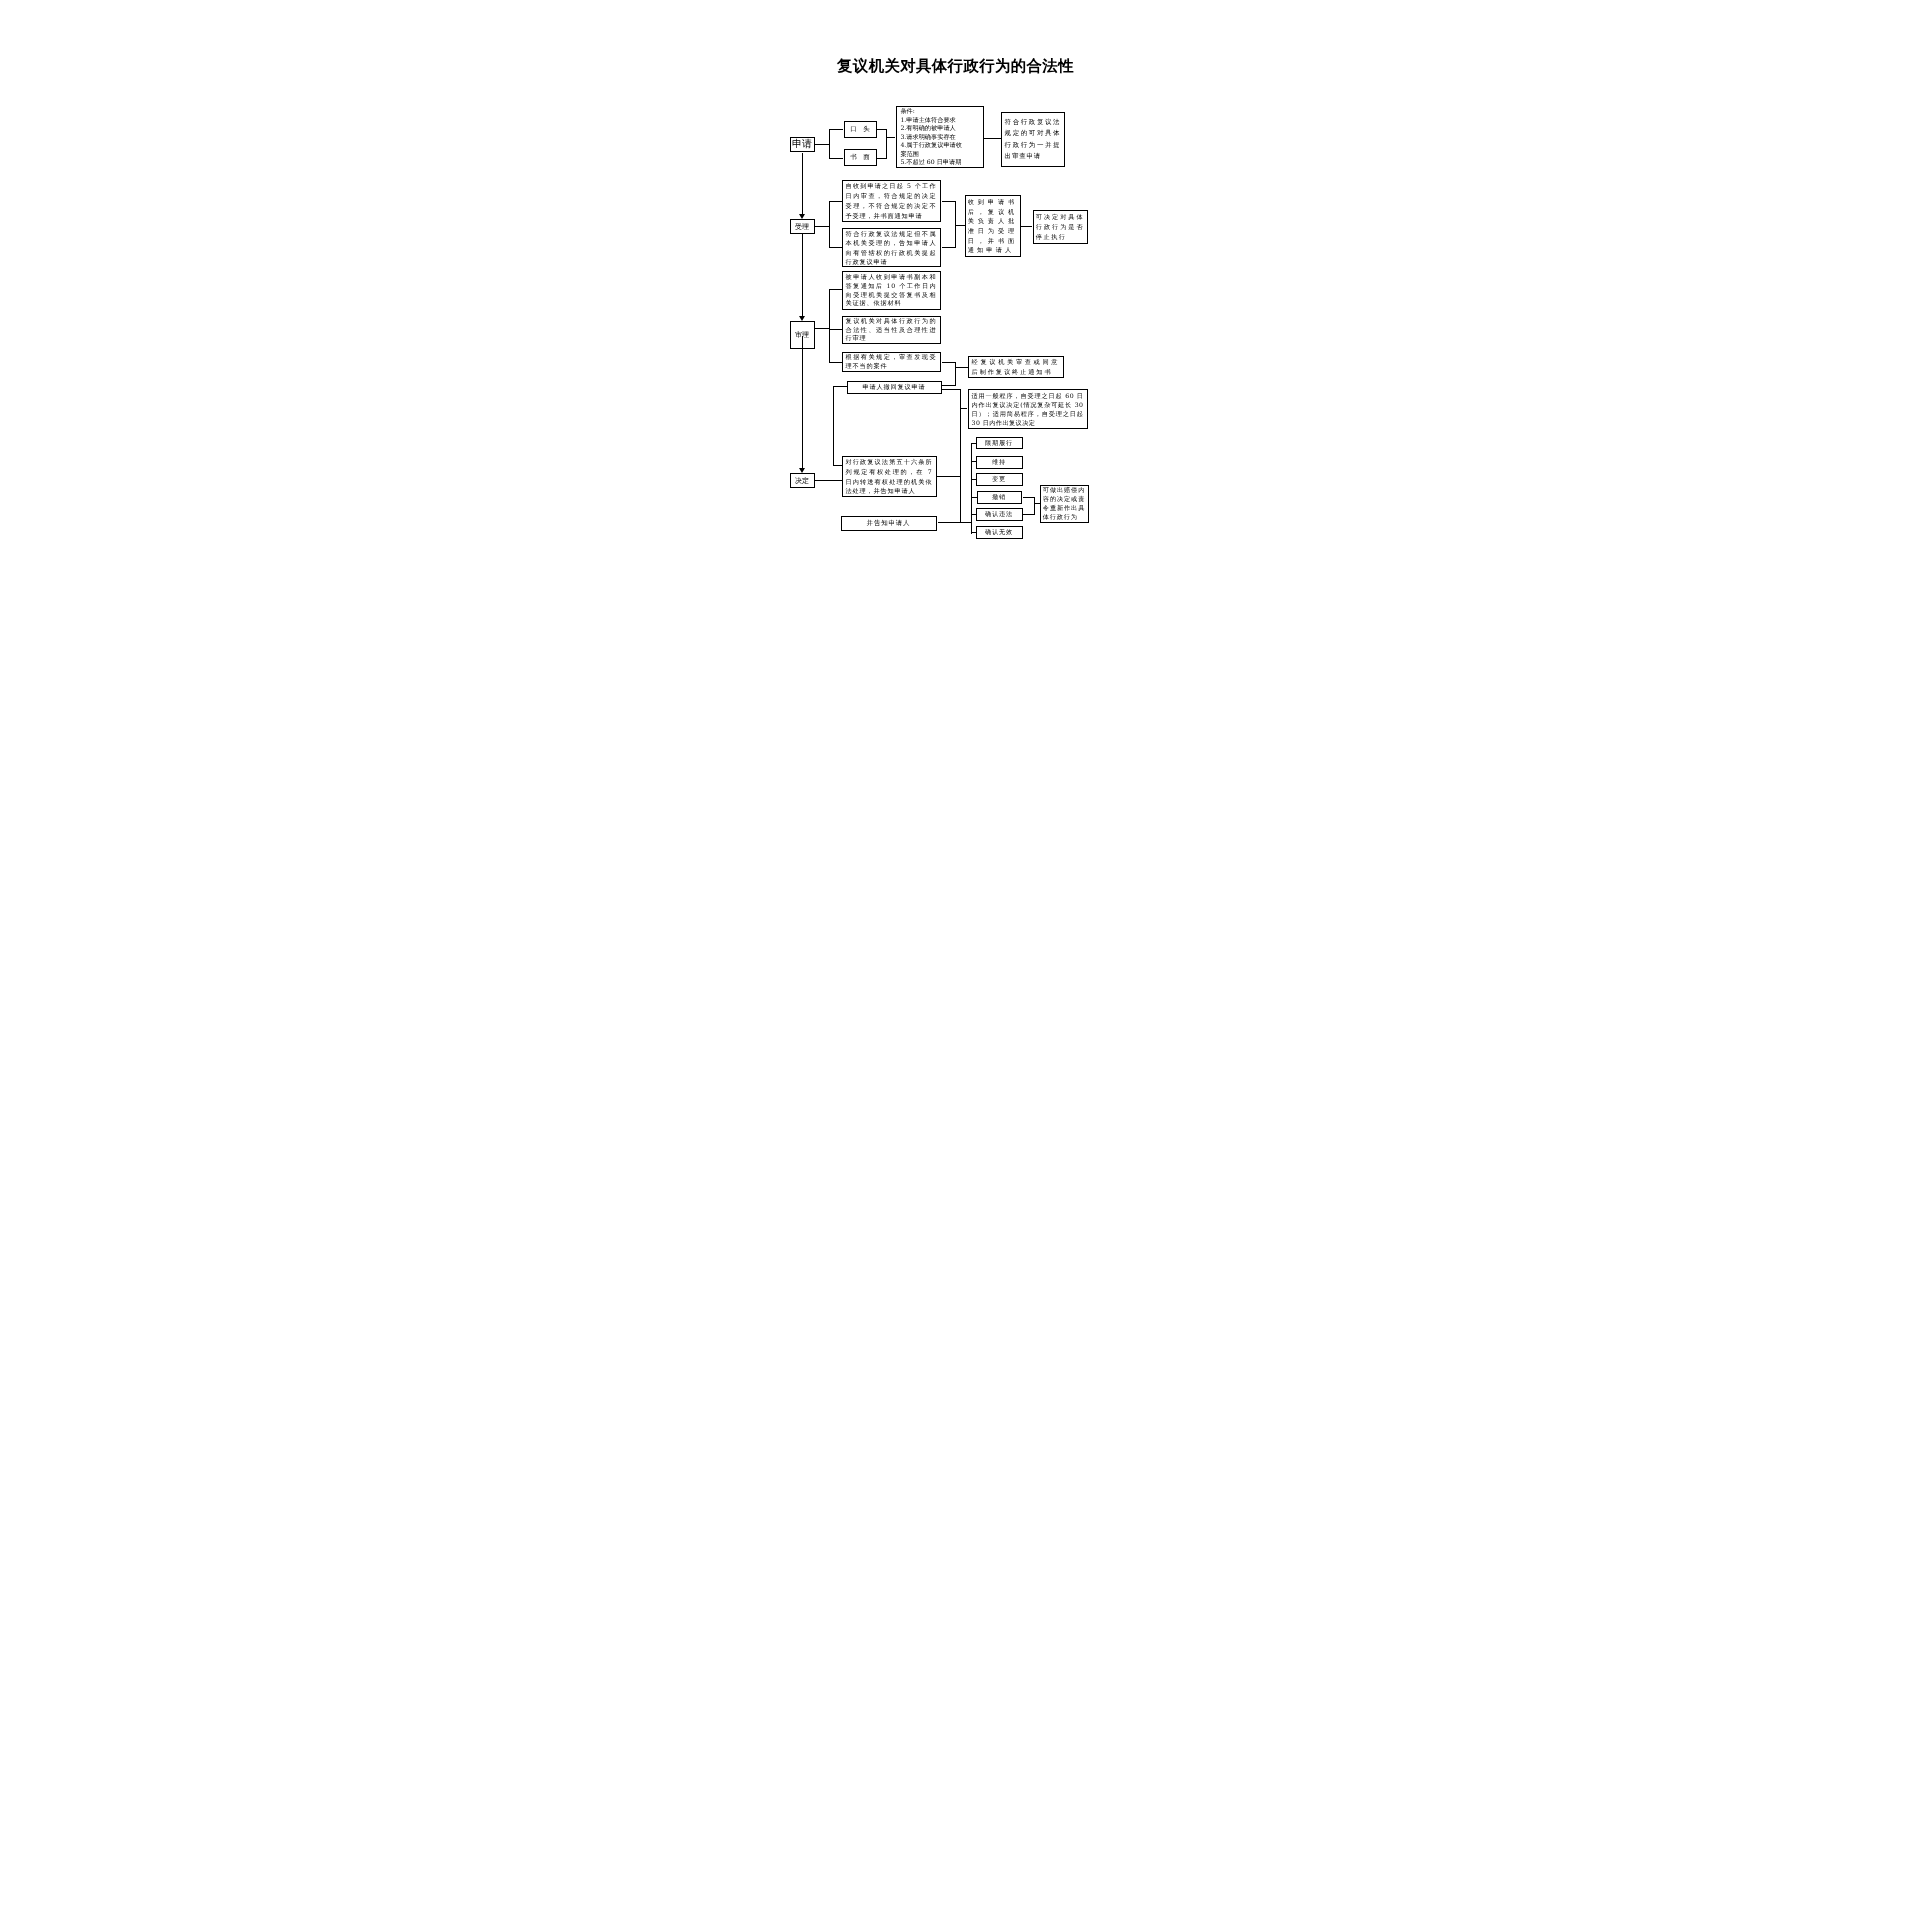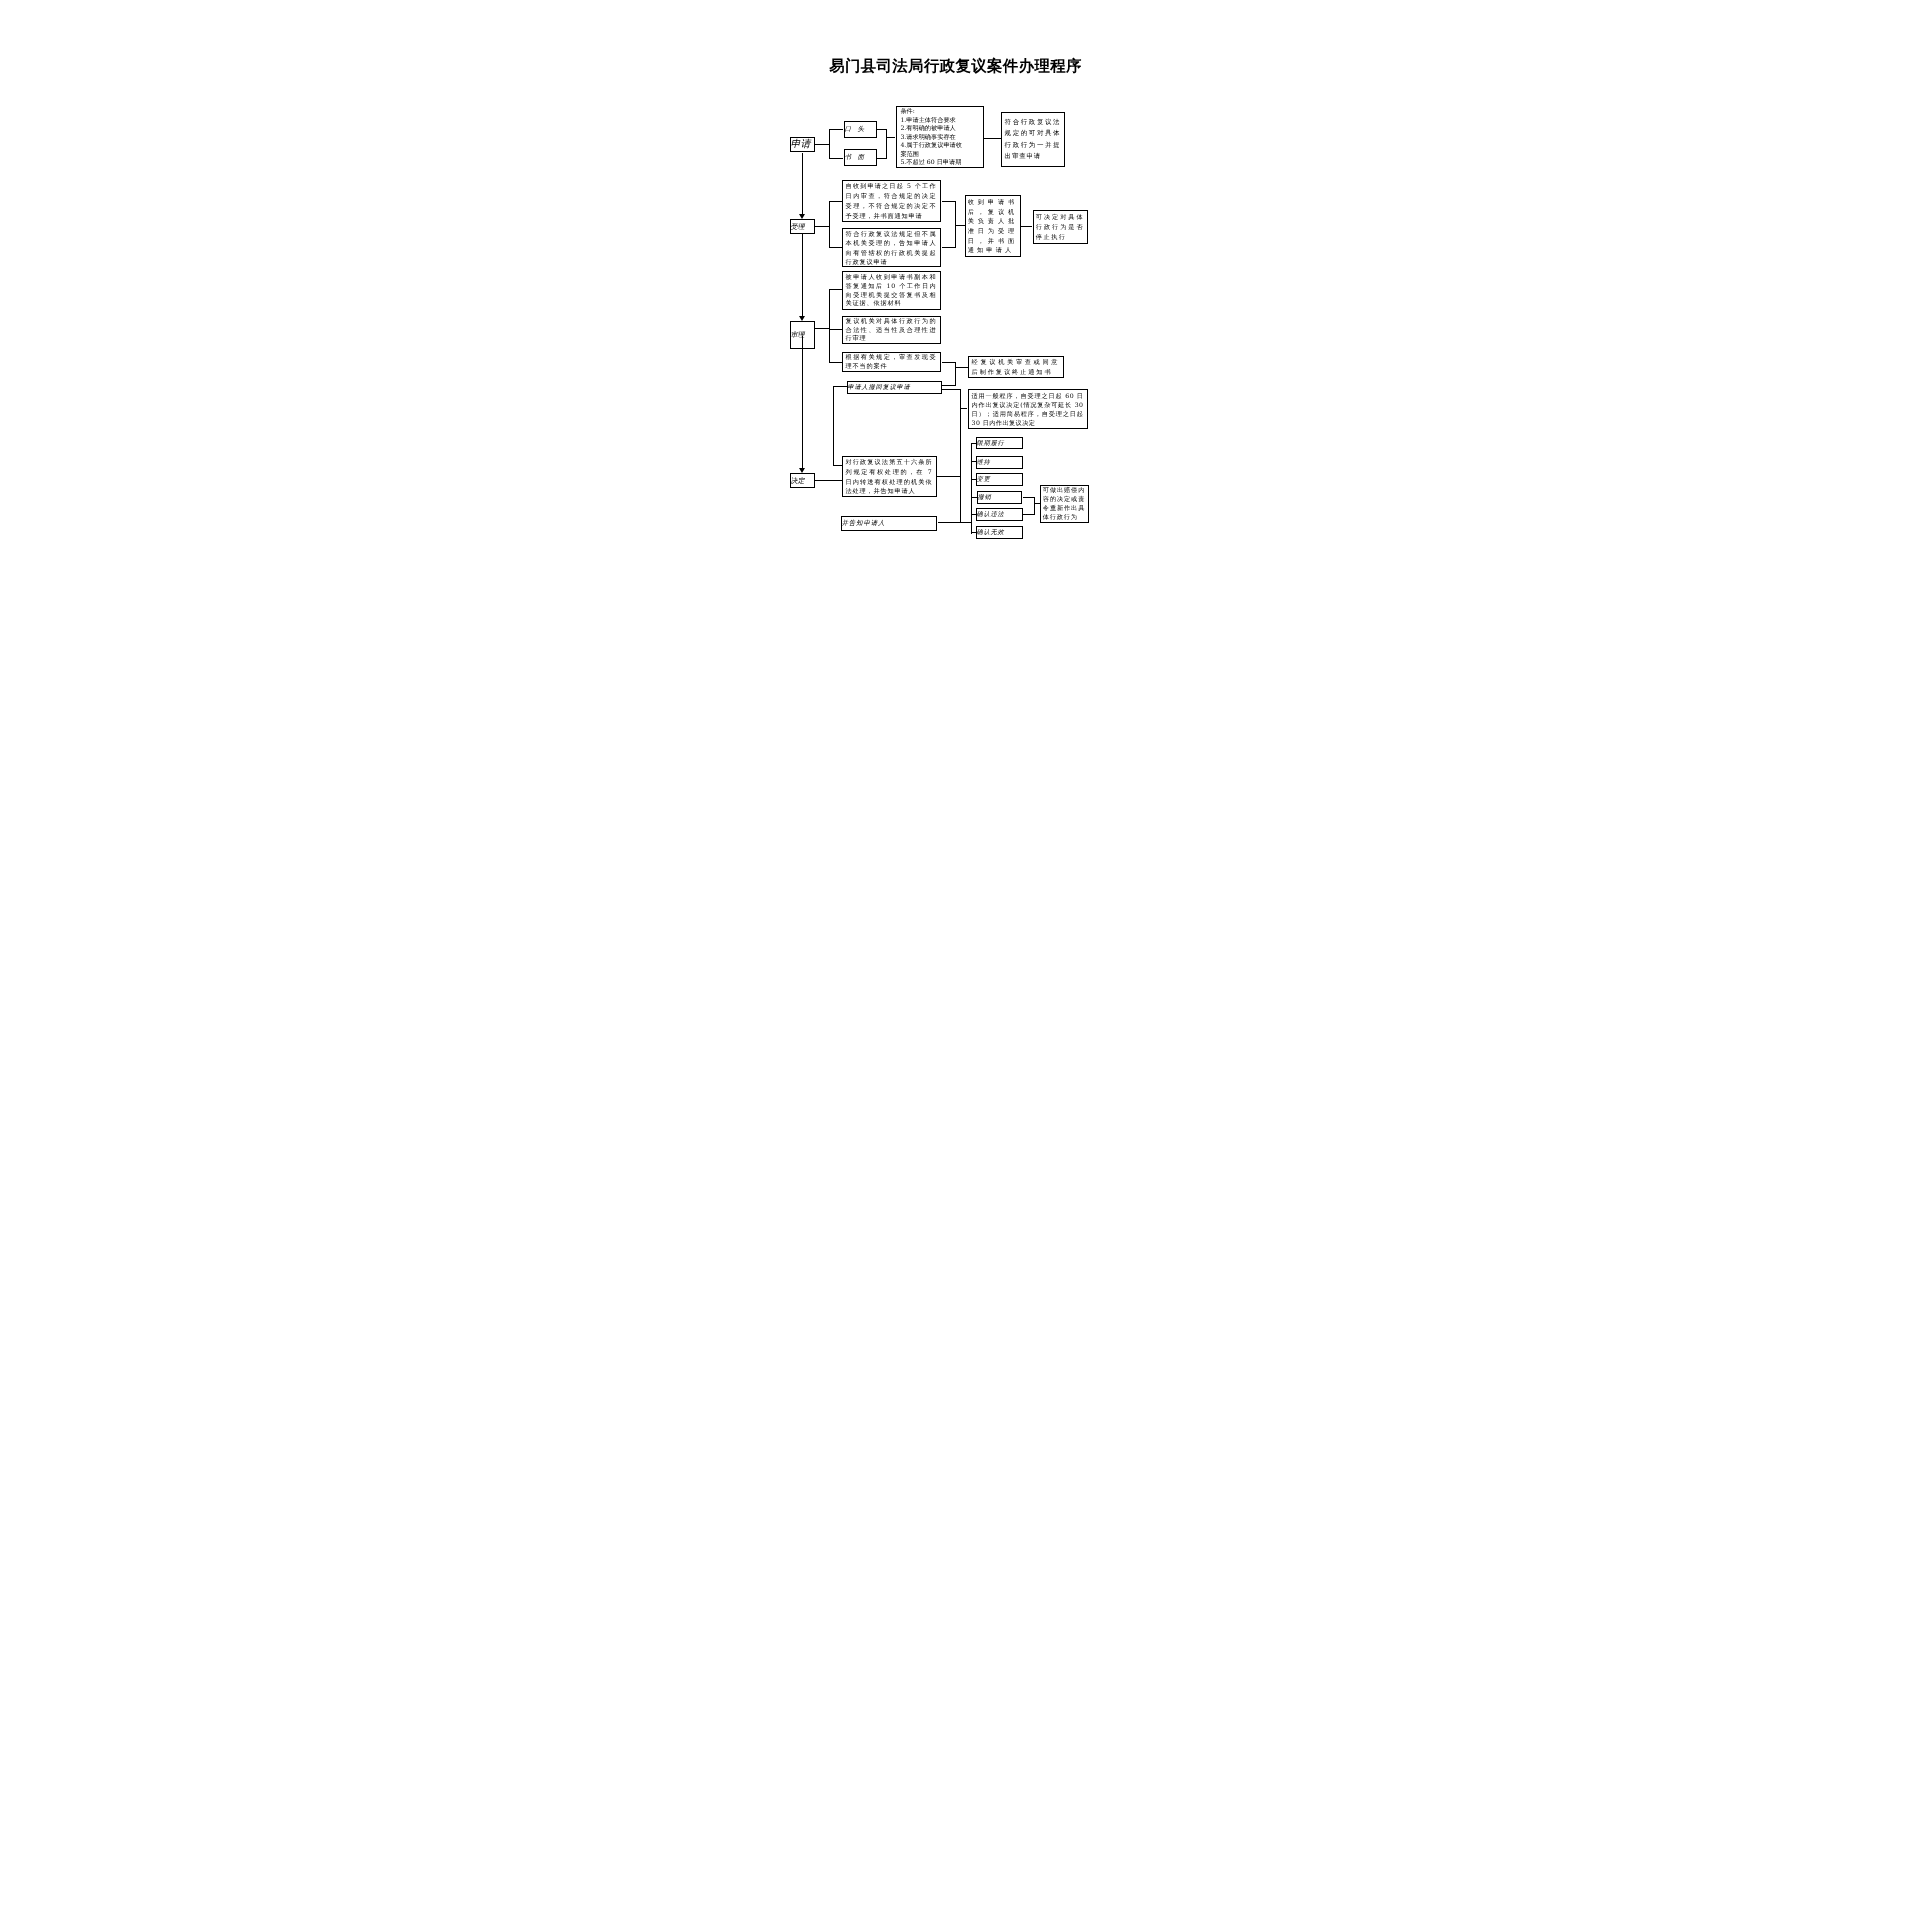--- a/index.html
+++ b/index.html
@@ -14,38 +14,38 @@
   .title{
     position:absolute;left:0;top:56px;width:100%;
     text-align:center;font-size:15.4px;font-weight:bold;letter-spacing:0.4px;
   }
   .box{
     position:absolute;box-sizing:border-box;
     border:1.2px solid #000;background:#fff;
     display:flex;align-items:center;
     font-size:6.2px;line-height:1.45;
   }
-  .bc{text-align:center;font-style:italic;}
+  .bc{justify-content:center;text-align:center;}
   .bj span{display:block;width:100%;text-align:justify;text-justify:inter-character;}
   .pre span{display:block;width:100%;white-space:pre-line;text-align:left;}
   .hl,.vl{position:absolute;background:#000;}
   .hl{height:1.2px;}
   .vl{width:1.2px;}
   .ah{
     position:absolute;width:0;height:0;
     border-left:3.5px solid transparent;border-right:3.5px solid transparent;
     border-top:5px solid #000;
   }
 </style>
 </head>
 <body>
 
 <div class="page">
 
-  <div class="title">易门县司法局行政复议案件办理程序</div>
+  <div class="title">复议机关对具体行政行为的合法性</div>
 
   <div class="box bc" style="left:50px;top:137px;width:25px;height:15.4px;font-size:10px;">
       <span>申请</span>
     </div>
   <div class="box bc" style="left:50px;top:219px;width:25px;height:15.4px;font-size:7px;">
       <span>受理</span>
     </div>
   <div class="box bc" style="left:50px;top:321px;width:25px;height:28px;font-size:7px;">
       <span>审理</span>
     </div>

